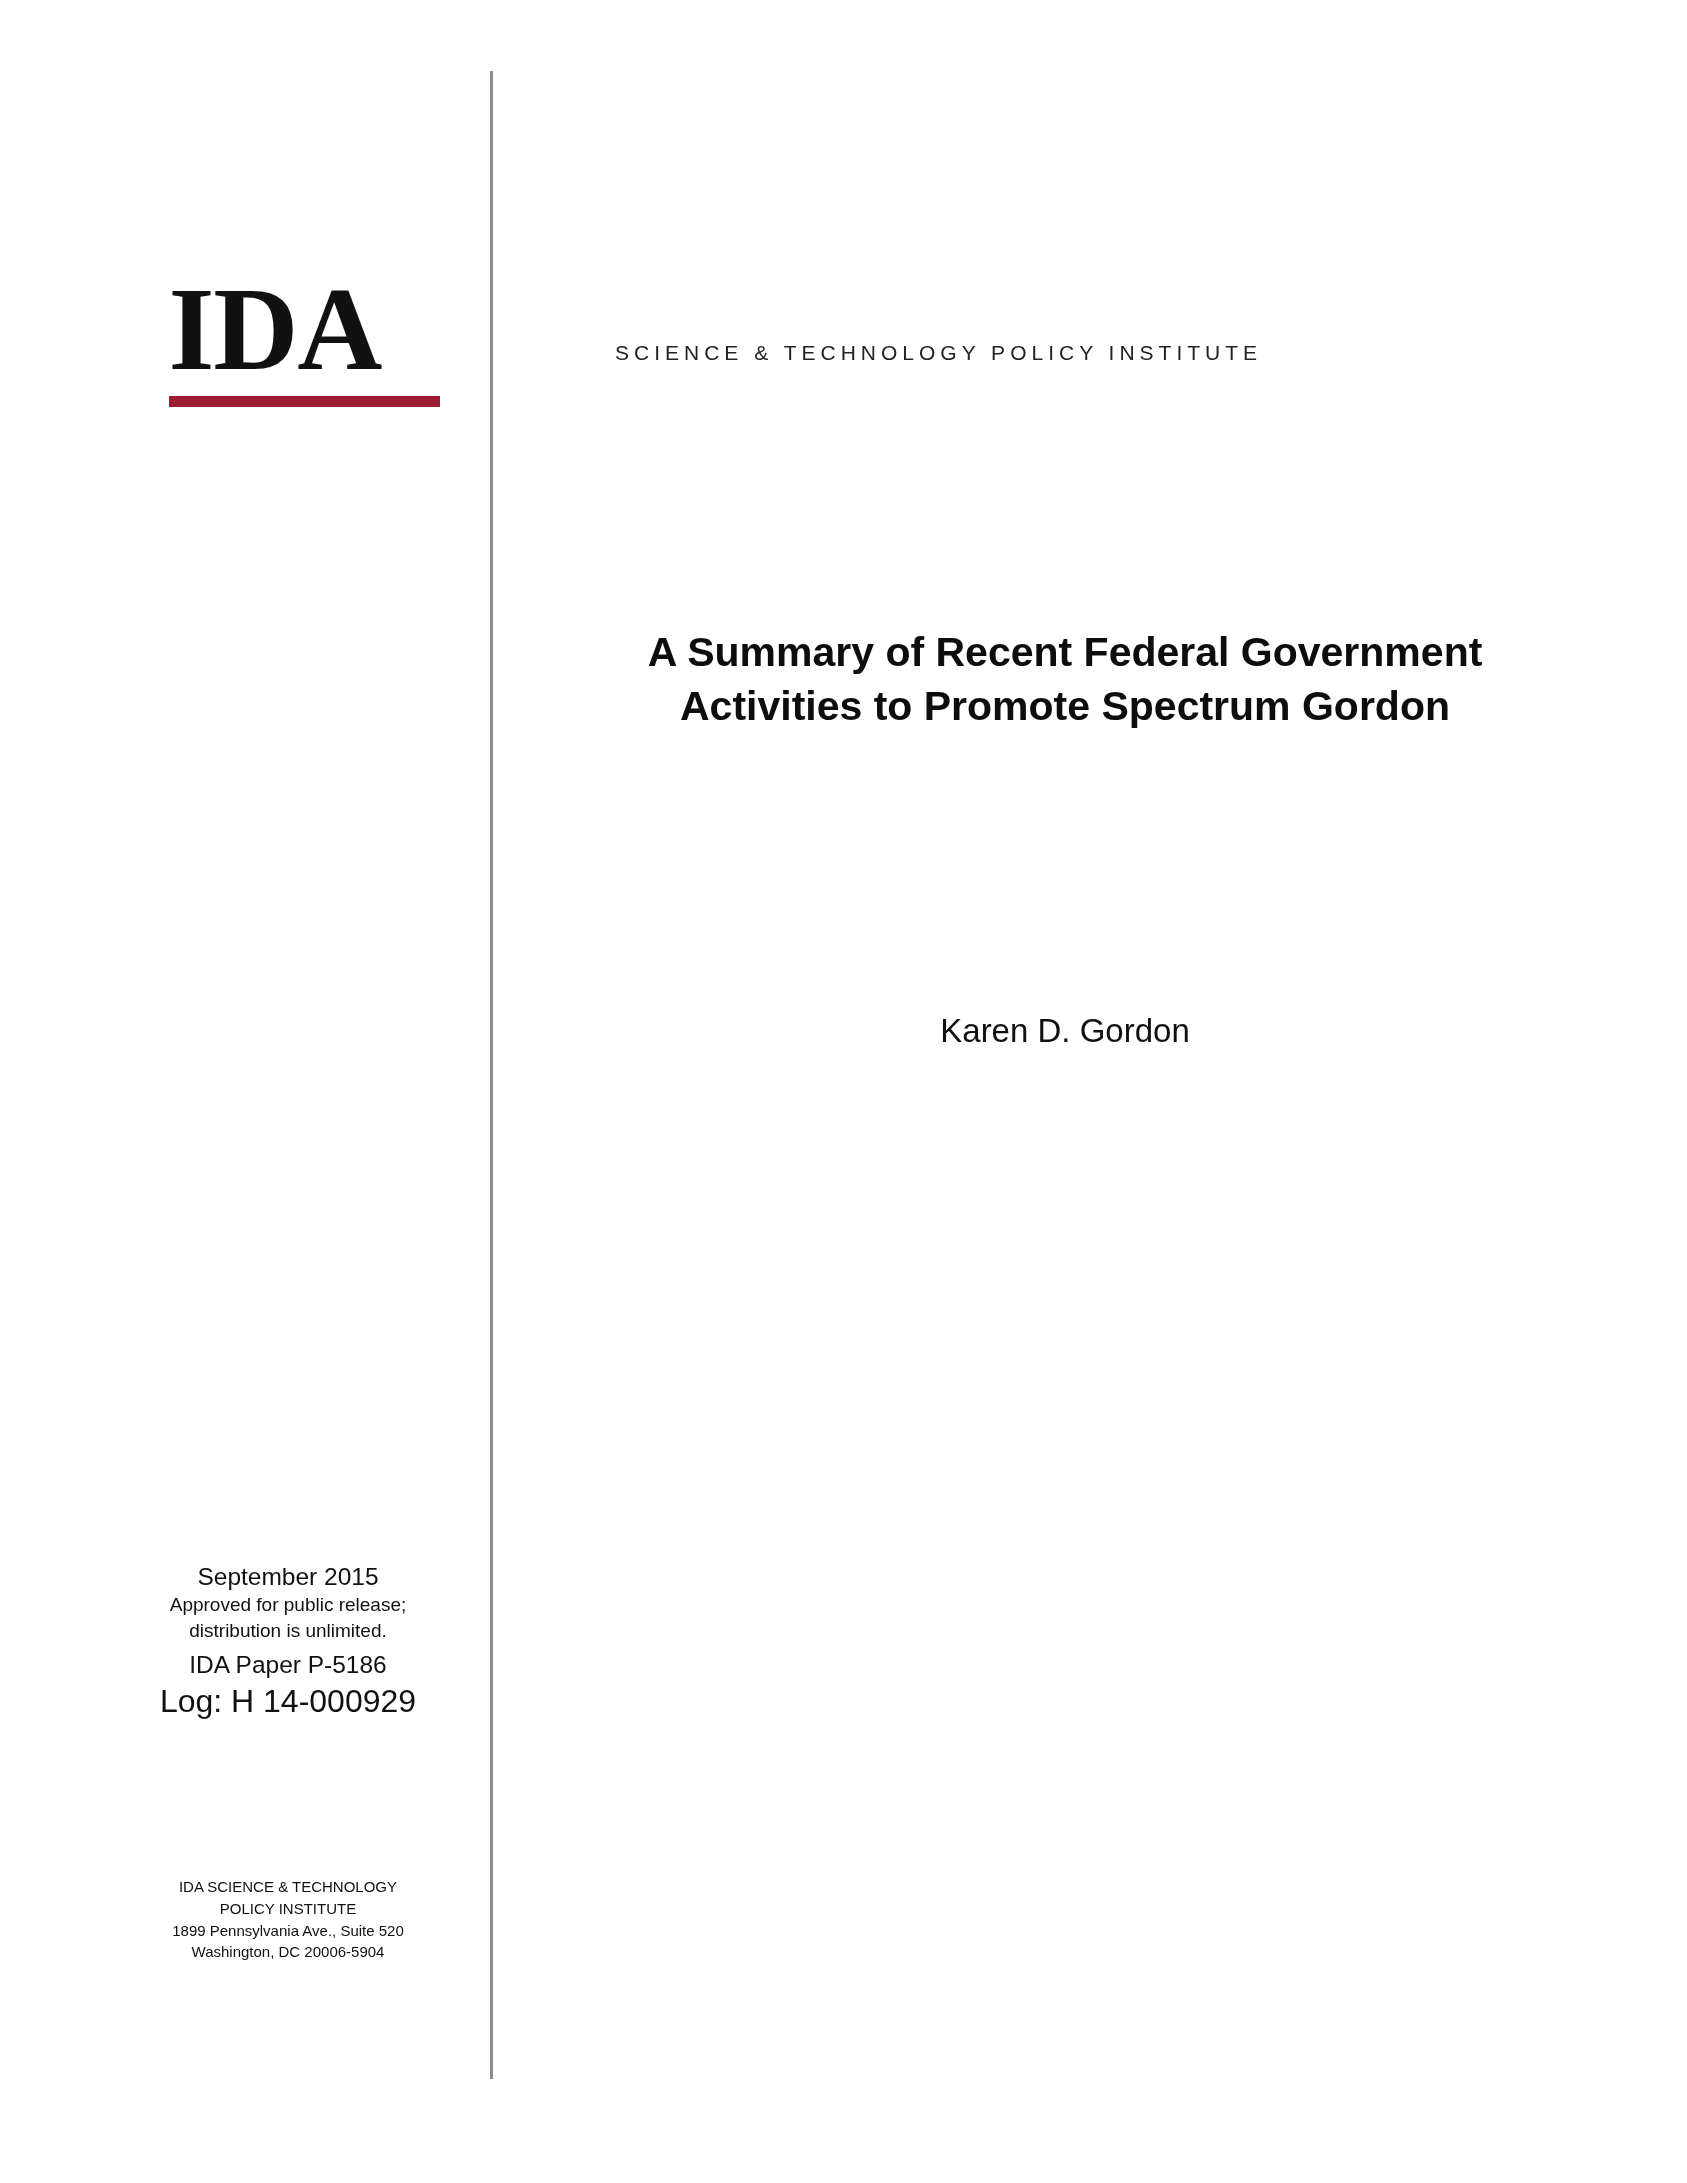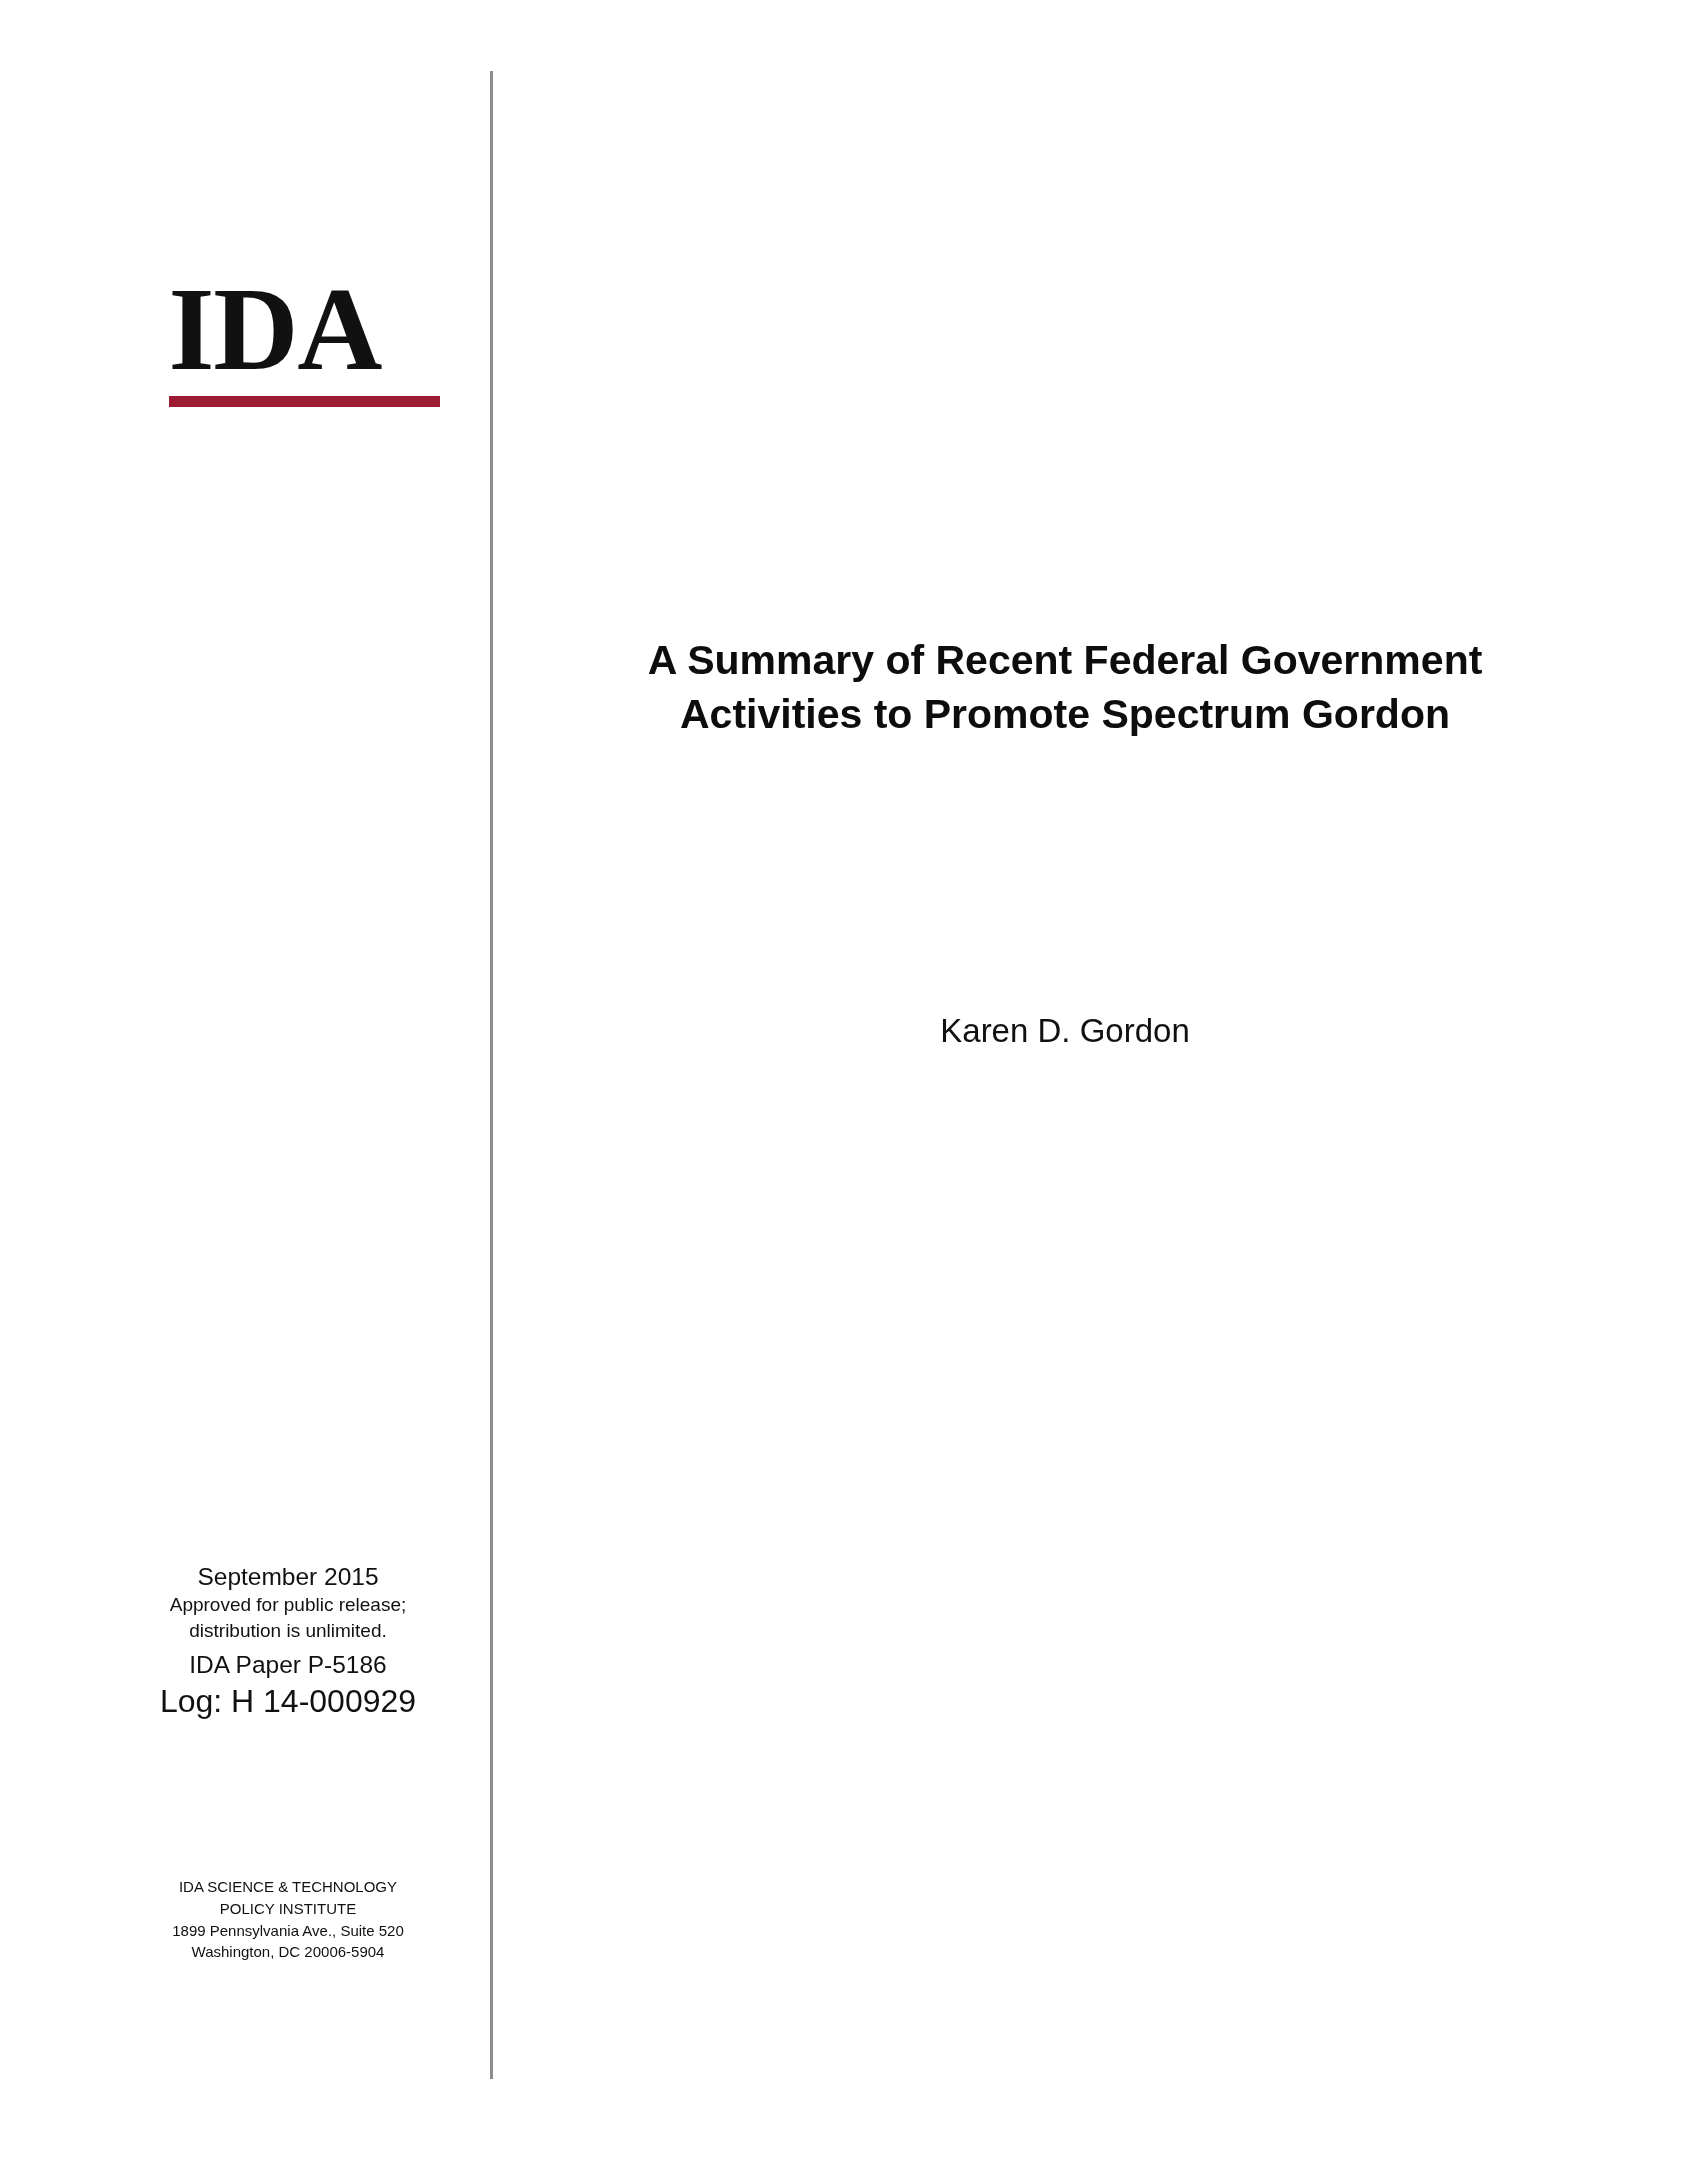--- a/index.html
+++ b/index.html
@@ -70,21 +70,21 @@
 
   
   .title-block {
     position: absolute;
     left: 529px;
     top: 625px;
     width: 1072px;
     text-align: center;
   }
   .doc-title {
-    margin: 8px;
+    margin: 0;
     font-size: 41px;
     line-height: 1.32;
     font-weight: bold;
     color: #0d0d0d;
   }
 
   
   .authors-block {
     position: absolute;
     left: 529px;
@@ -144,20 +144,21 @@
 
 <div class="page">
 
   <div class="vrule"></div>
 
   <div class="logo-block">
     <div class="logo-text">IDA</div>
     <div class="logo-rule"></div>
   </div>
 
+  <div class="institute-line">SCIENCE &amp; TECHNOLOGY POLICY INSTITUTE</div>
 
   <div class="title-block">
     <h1 class="doc-title">
       <span>A Summary of Recent Federal Government</span><br>
       <span>Activities to Promote Spectrum Gordon</span>
     </h1>
   </div>
 
   <div class="authors-block">
     <div class="author">Karen D. Gordon</div>

